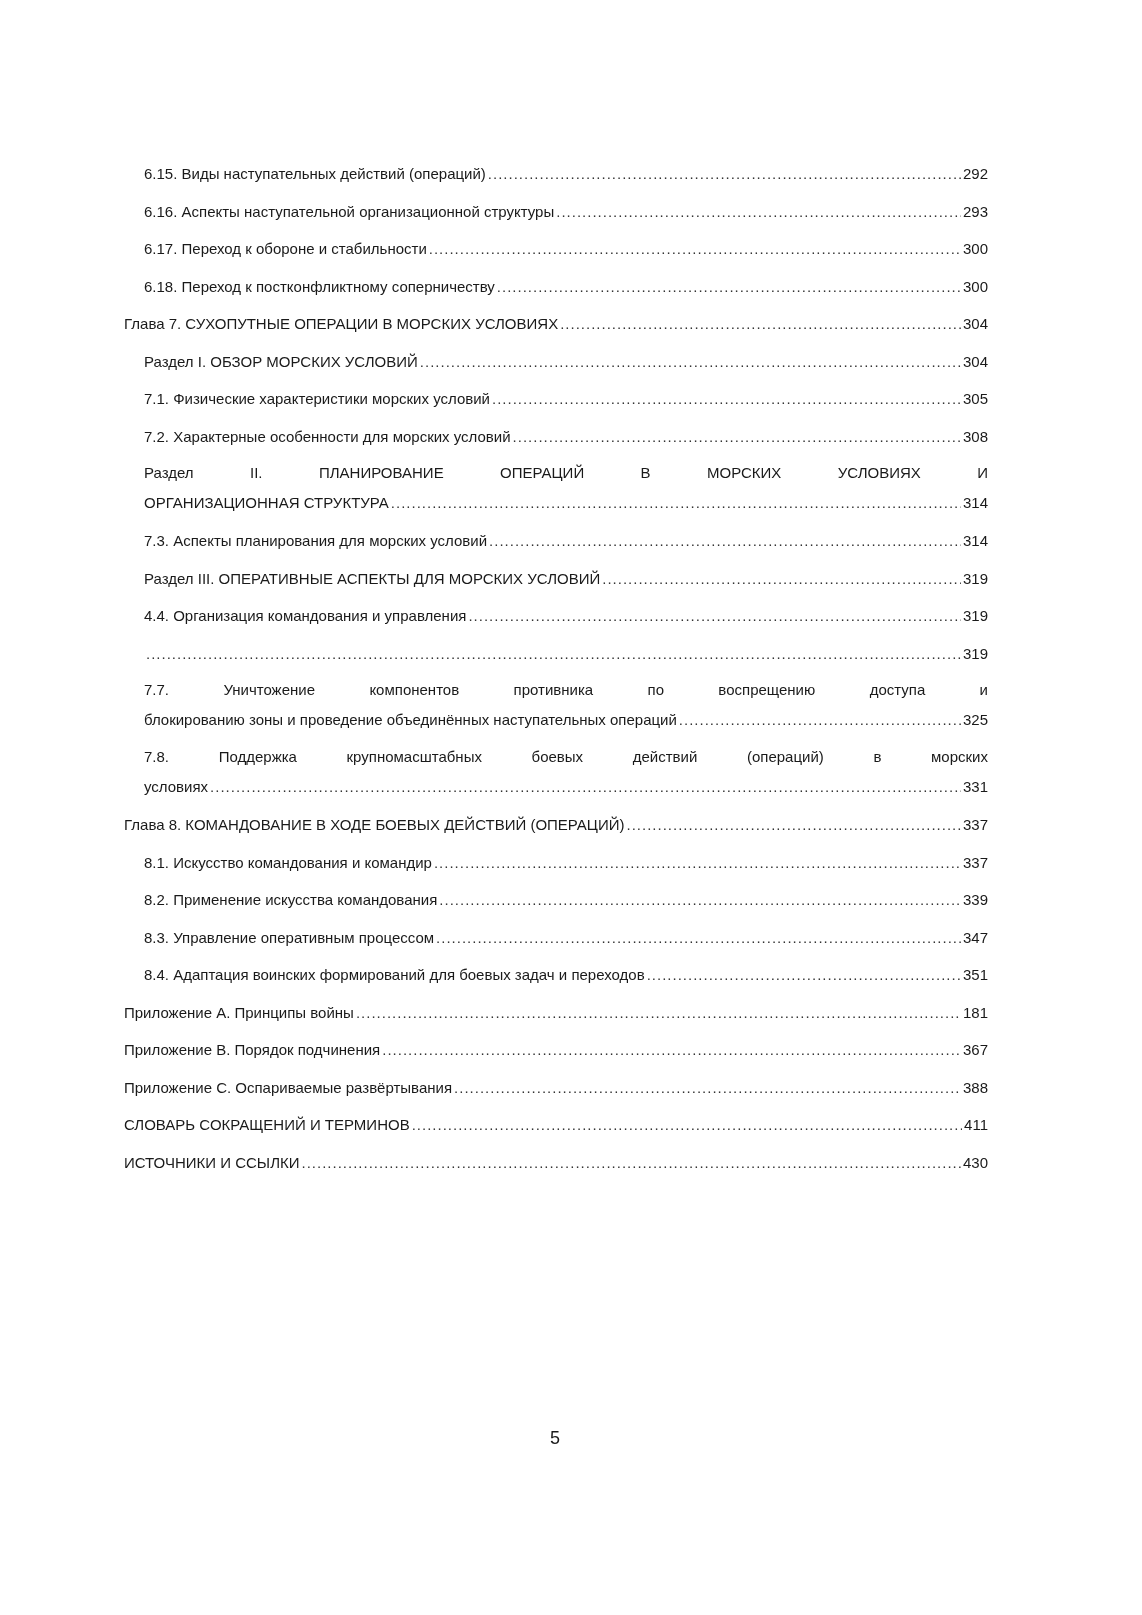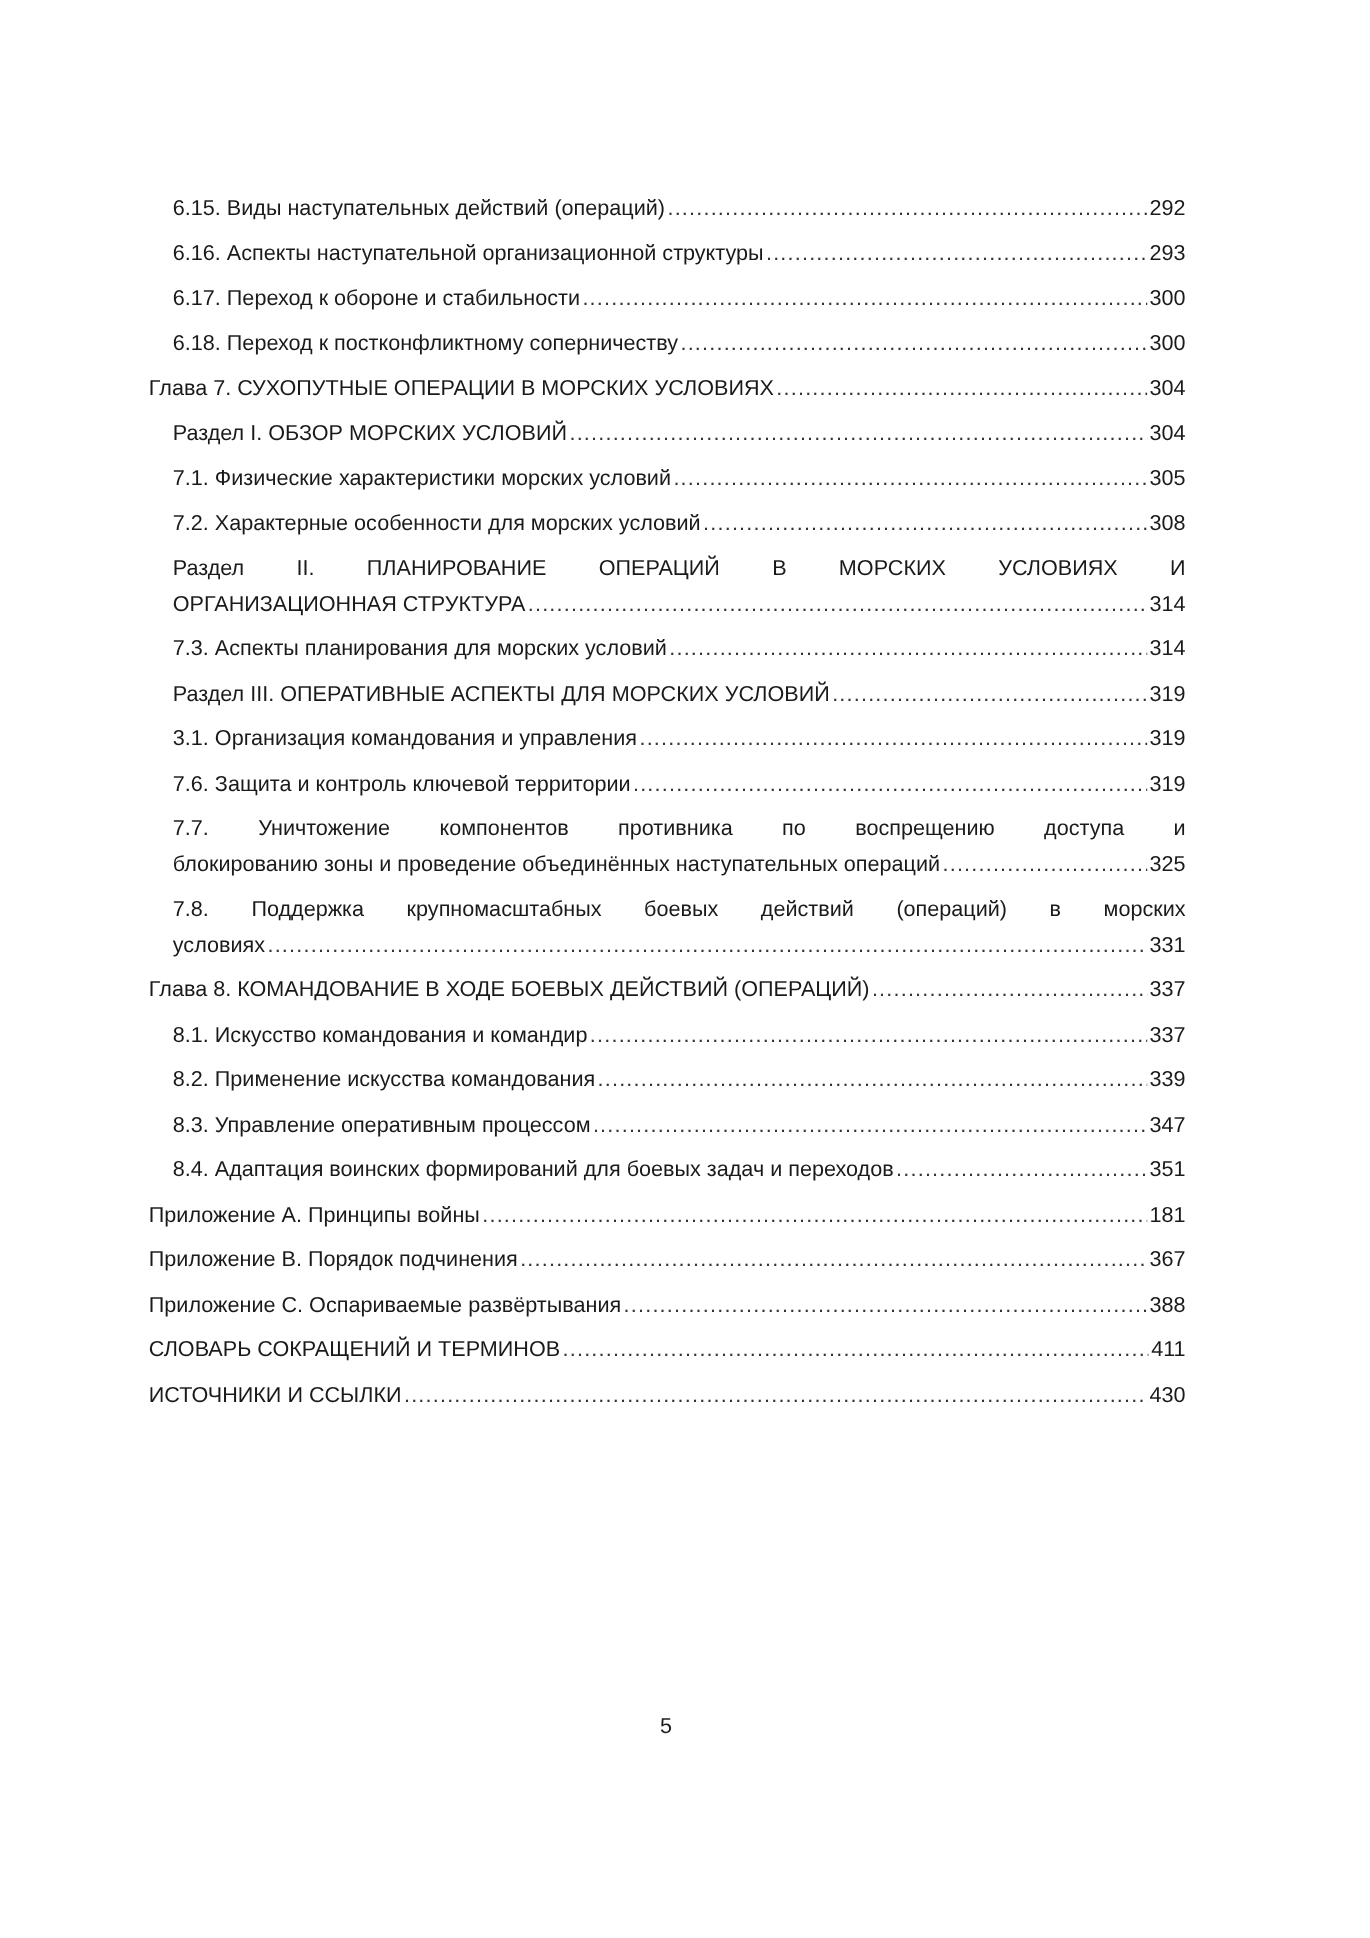--- a/index.html
+++ b/index.html
@@ -1,19 +1,19 @@
 <!DOCTYPE html>
 <html><head>
 <meta charset="utf-8">
 <style>
   html, body { margin: 0; padding: 0; background: #ffffff; }
   body { width: 1142px; height: 1615px; position: relative; overflow: hidden;
          font-family: "Liberation Sans", sans-serif; color: #1a1a1a; }
   .toc { position: absolute; left: 124px; top: 155px; width: 864px; }
-  .entry { font-size: 18px; line-height: 37.5px; position: relative; }
+  .entry { font-size: 15px; line-height: 37.5px; position: relative; }
   .entry.l1 { padding-left: 0; }
   .entry.l2 { padding-left: 20px; }
   .row { display: flex; align-items: baseline; white-space: nowrap; }
   .row .title { flex: 0 0 auto; }
   .row .dots { flex: 1 1 auto; overflow: hidden; margin: 0 2px; letter-spacing: 1px; color: #333; }
   .row .dots::before { content: "........................................................................................................................................................................................................................................"; }
   .row .page { flex: 0 0 auto; }
   .first-line { text-align: justify; text-align-last: justify; white-space: nowrap; line-height: 30px; }
   .multi .row { line-height: 30px; }
   .multi { padding-top: 3px; padding-bottom: 4px; }
@@ -96,28 +96,27 @@
     </div>
     <div class="entry l2">
       <div class="row">
         <span class="title">Раздел III. ОПЕРАТИВНЫЕ АСПЕКТЫ ДЛЯ МОРСКИХ УСЛОВИЙ</span>
         <span class="dots"></span>
         <span class="page">319</span>
       </div>
     </div>
     <div class="entry l2">
       <div class="row">
-        <span class="title">3.1. Организация командования и управления</span>
+        <span class="title">4.4. Организация командования и управления</span>
         <span class="dots"></span>
         <span class="page">319</span>
       </div>
     </div>
     <div class="entry l2">
       <div class="row">
-        <span class="title">7.6. Защита и контроль ключевой территории</span>
         <span class="dots"></span>
         <span class="page">319</span>
       </div>
     </div>
     <div class="entry l2 multi">
       <div class="first-line">7.7. Уничтожение компонентов противника по воспрещению доступа и</div>
       <div class="row">
         <span class="title">блокированию зоны и проведение объединённых наступательных операций</span>
         <span class="dots"></span>
         <span class="page">325</span>

